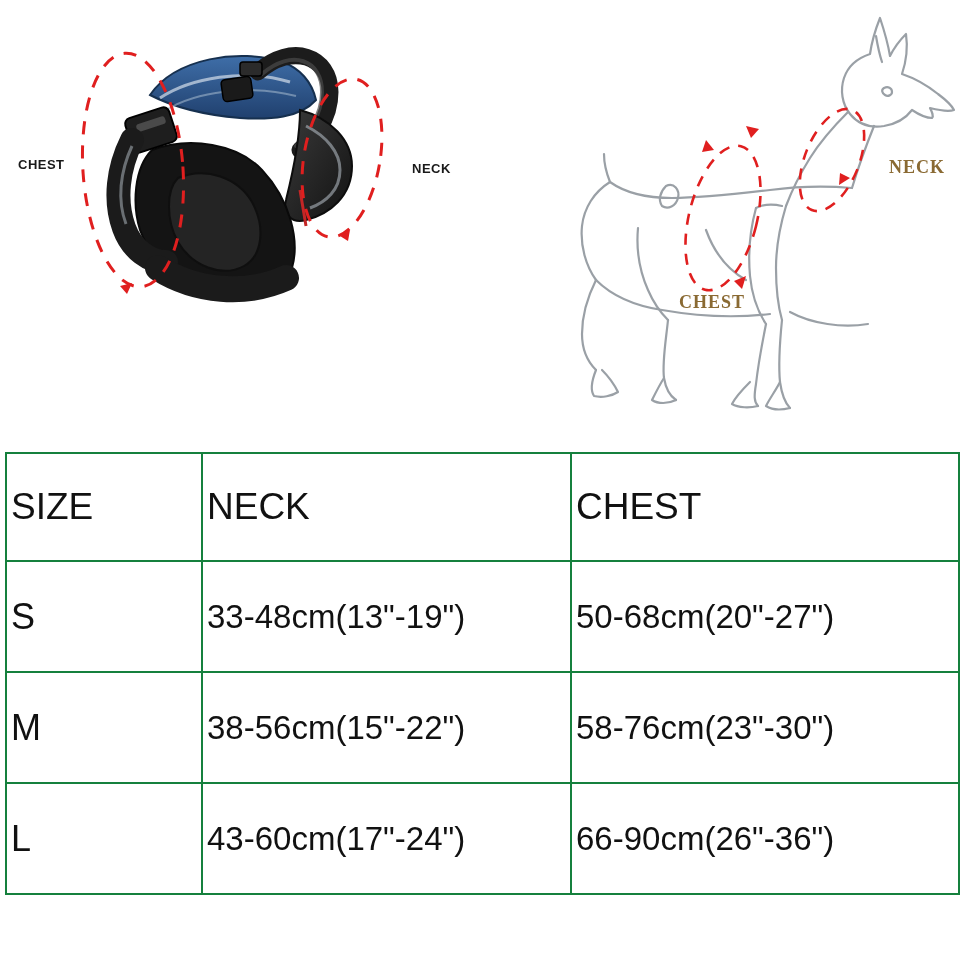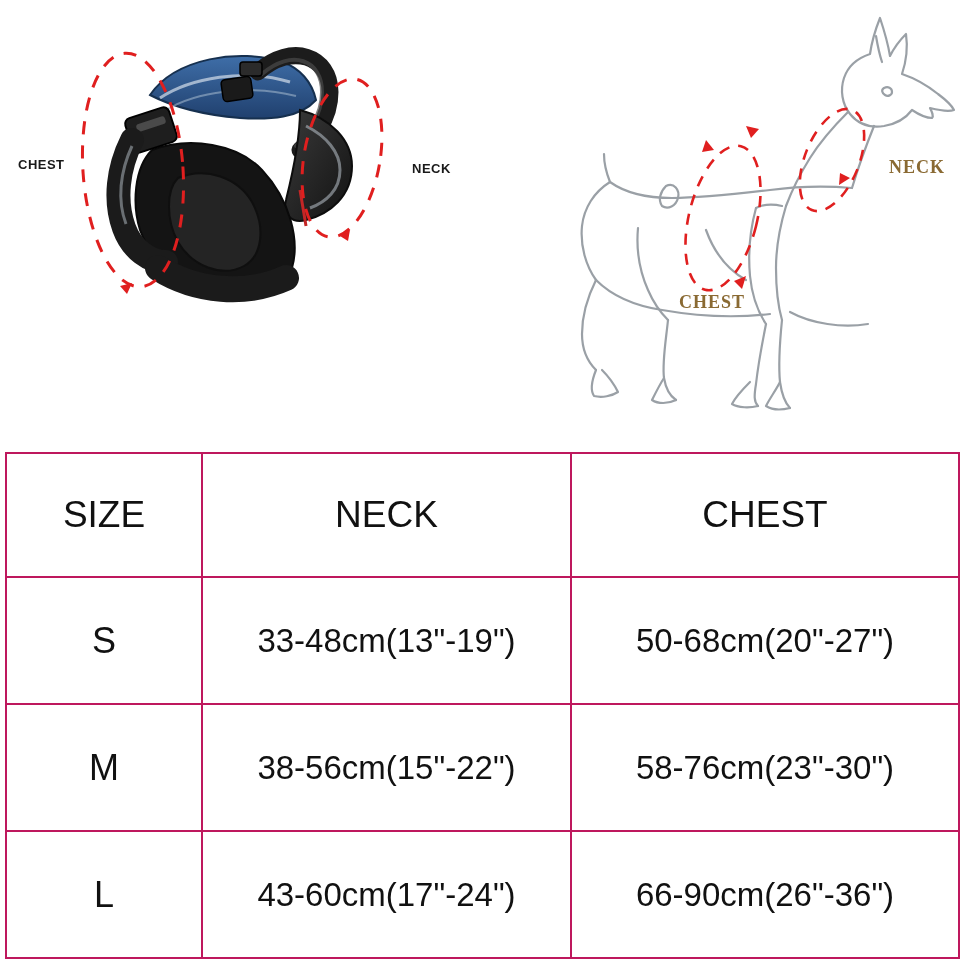--- a/index.html
+++ b/index.html
@@ -66,26 +66,26 @@
   .size-table {
     position: absolute;
     left: 5px;
     top: 452px;
     width: 953px;
     border-collapse: collapse;
     table-layout: fixed;
   }
   .size-table th,
   .size-table td {
-    border: 2px solid #be185d;
-    text-align: center;
+    border: 2px solid #15803d;
+    text-align: left;
     vertical-align: middle;
     font-family: "Liberation Sans", sans-serif;
     color: #111;
-    padding: 12px;
+    padding: 4px;
   }
   .size-table thead th {
     height: 98px;
     font-size: 37px;
     font-weight: 400;
   }
   .size-table tbody td {
     height: 101px;
     font-size: 33px;
     font-weight: 400;

